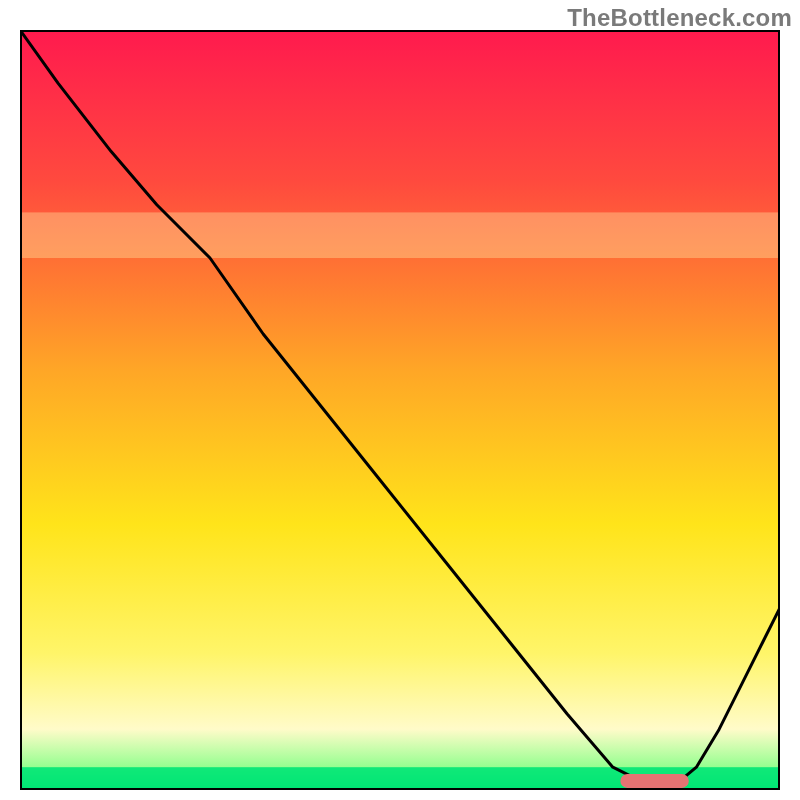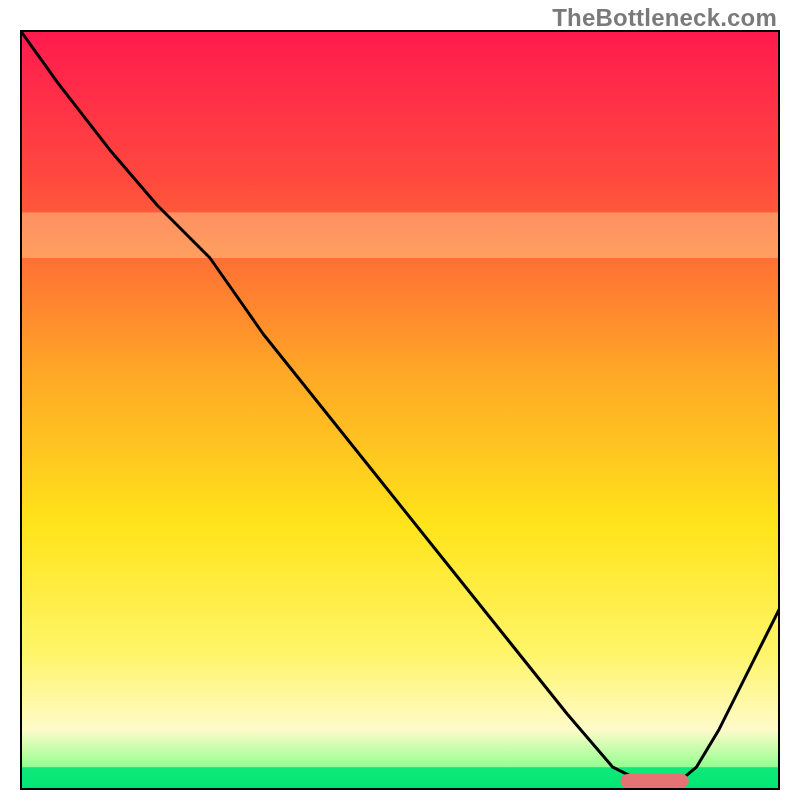--- a/index.html
+++ b/index.html
@@ -11,21 +11,21 @@
     overflow: hidden;
   }
   .root {
     position: relative;
     width: 800px;
     height: 800px;
   }
   .watermark {
     position: absolute;
     top: 4px;
-    right: 23px;
+    right: 8px;
     font-family: Arial, Helvetica, sans-serif;
     font-size: 24px;
     font-weight: 600;
     color: #7a7a7a;
     letter-spacing: 0.2px;
     margin-left: 42px;
   }
   .plot-wrap {
     position: absolute;
     left: 20px;

